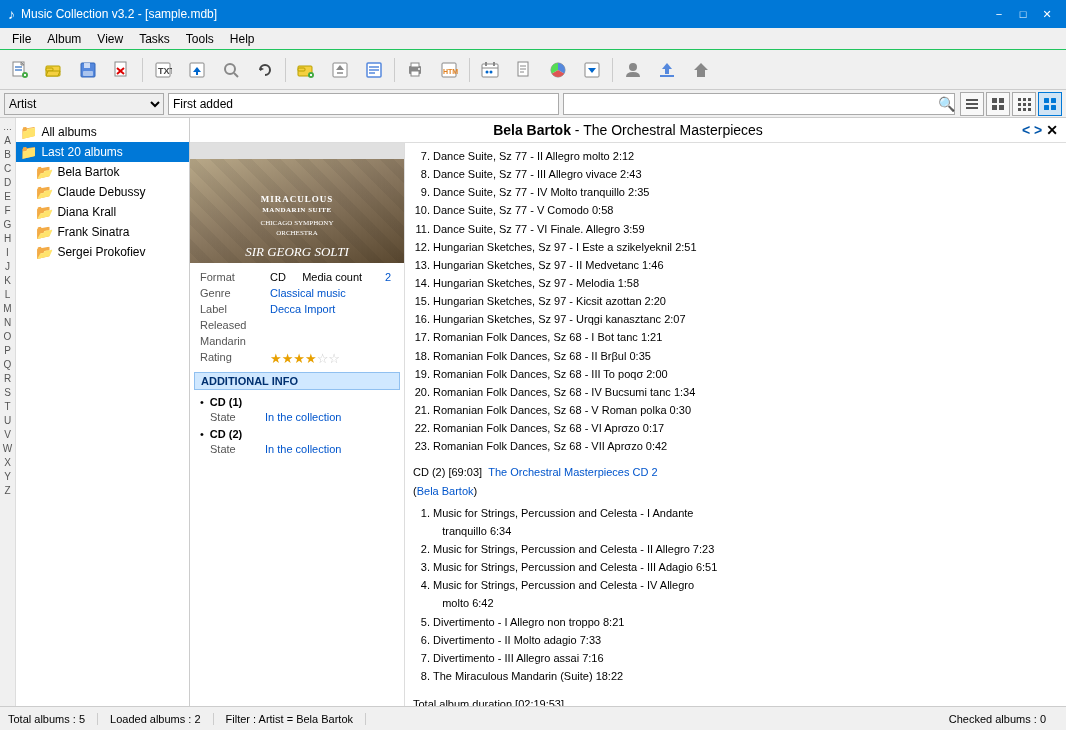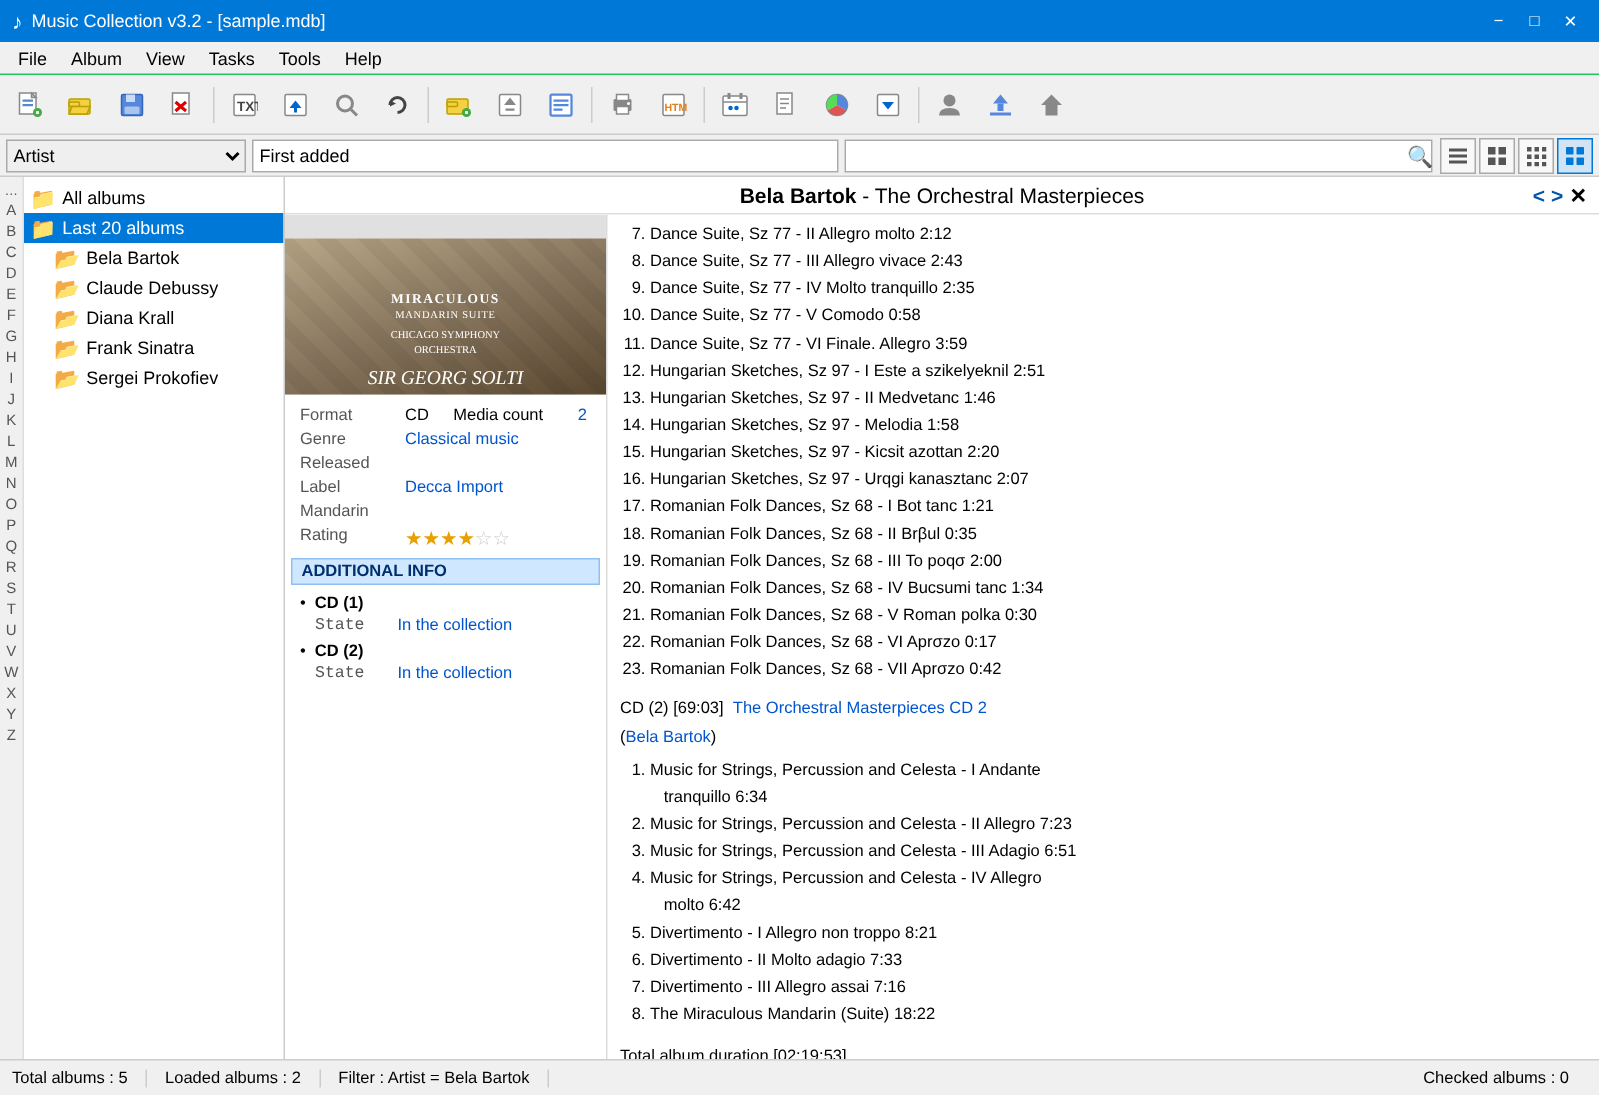--- a/index.html
+++ b/index.html
@@ -60,21 +60,21 @@
     .info-table { width: 100%; border-collapse: collapse; }
     .info-table td { padding: 2px 6px; font-size: 11px; vertical-align: top; }
     .info-table td:first-child { color: #555; width: 70px; }
     .info-table td:last-child { color: #0055cc; }
     .info-table td.black { color: #000; }
     .stars { color: #e8a000; font-size: 13px; }
     
     .additional-section { margin: 4px 4px 2px; }
     .add-header { background: #d0e8ff; border: 1px solid #90c0f0; padding: 2px 6px; font-weight: bold; font-size: 11px; color: #003070; }
     .cd-state { display: flex; padding: 1px 16px; font-size: 11px; }
-    .cd-state .label { color: #555; width: 55px; font-family: Liberation Mono, monospace; }
+    .cd-state .label { color: #555; width: 55px; }
     .cd-state .value { color: #0055cc; }
     
     
     #track-list { flex: 1; overflow-y: auto; padding: 4px 8px; font-size: 11px; line-height: 1.6; }
     #track-list ol { padding-left: 20px; }
     #track-list ol li { color: #000; }
     .cd-section-header { margin: 8px 0 4px; font-size: 11px; color: #000; }
     .cd-section-header a { color: #0055cc; text-decoration: none; }
     .track-duration { color: #000; }
     
@@ -405,21 +405,21 @@
 
       <div id="album-content" style="display:flex; flex:1; overflow:hidden;">
 
         <div id="album-left" style="width:215px; flex-shrink:0; border-right:1px solid #ddd; overflow-y:auto; background:#fff;">
 
           <div class="album-cover">
             <div style="width:100%; height:136px; background: linear-gradient(160deg, #b8a888 0%, #8a7860 40%, #6a5840 70%, #4a3820 100%); display:flex; align-items:center; justify-content:center; position:relative; overflow:hidden;margin-top:48px;">
               <div style="position:absolute; top:0; left:0; right:0; bottom:0; background: repeating-linear-gradient(45deg, transparent, transparent 10px, rgba(0,0,0,0.05) 10px, rgba(0,0,0,0.05) 20px);"></div>
               <div style="text-align:center; color:#fff; font-size:8px; line-height:1.4; z-index:1; padding:4px; font-family:serif;">
                 <div style="font-size:9px; font-weight:bold; letter-spacing:1px;">MIRACULOUS</div>
-                <div style="font-size:7px; letter-spacing:0.5px;">MANDARIN SUITE</div>
+                <div style="font-size:7px; letter-spacing:0.5px;font-weight:bold;">MANDARIN SUITE</div>
                 <div style="margin-top:4px; font-size:7px;">CHICAGO SYMPHONY</div>
                 <div style="font-size:7px;">ORCHESTRA</div>
                 <div style="margin-top:4px; font-size:13px; font-style:italic;">SIR GEORG SOLTI</div>
               </div>
             </div>
           </div>
 
           <div class="info-section">
             <table class="info-table">
               <tbody>
@@ -427,26 +427,26 @@
                 <td>Format</td>
                 <td>CD</td>
                 <td>Media count</td>
                 <td>2</td>
               </tr>
               <tr>
                 <td>Genre</td>
                 <td colspan="3">Classical music</td>
               </tr>
               <tr>
+                <td>Label</td>
+                <td colspan="3">Decca Import</td>
+              </tr>
+              <tr>
                 <td>Released</td>
                 <td colspan="3" class="black"></td>
-              </tr>
-              <tr>
-                <td>Label</td>
-                <td colspan="3">Decca Import</td>
               </tr>
               <tr>
                 <td>Mandarin</td>
                 <td colspan="3" class="black"></td>
               </tr>
               <tr>
                 <td>Rating</td>
                 <td colspan="3">
                   <span class="stars">★★★★</span><span style="color:#ccc; font-size:13px;">☆☆</span>
                 </td>

